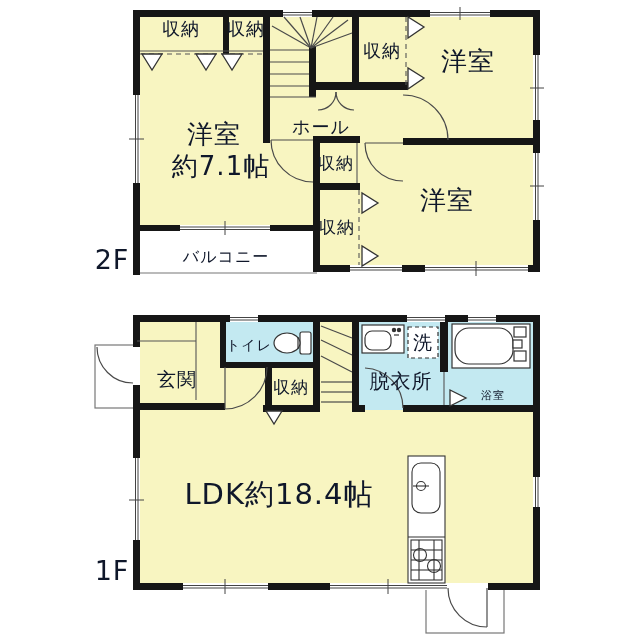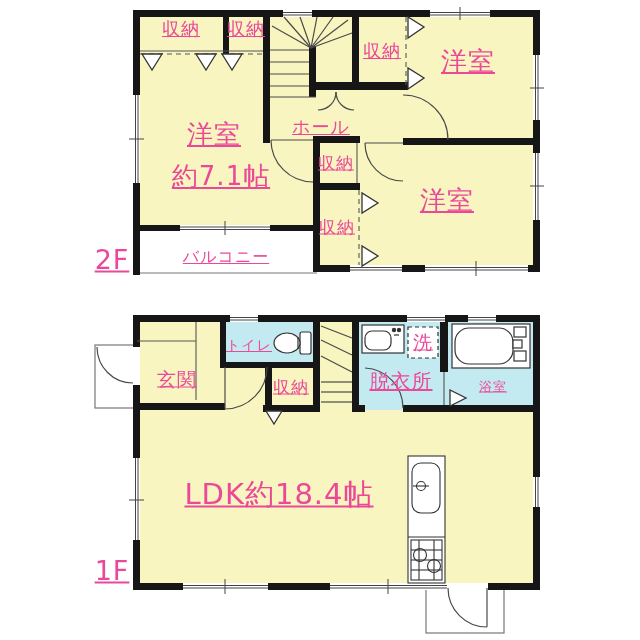--- a/index.html
+++ b/index.html
@@ -11,33 +11,33 @@
   }
   html,body{margin:0;padding:0;background:var(--bg);}
   #plan{
     position:relative;width:640px;height:640px;background:var(--bg);
     font-family:"DejaVu Sans","Liberation Sans",sans-serif;
     overflow:hidden;
   }
   #plan svg{position:absolute;left:0;top:0;}
   .lbl{
     position:absolute;transform:translate(-50%,-50%);
-    color:#ec4899;white-space:nowrap;line-height:1;letter-spacing:1px;text-decoration:underline;
+    color:#0f172a;white-space:nowrap;line-height:1;letter-spacing:1px;
   }
   .f-big{font-size:27px;}
   .rm{font-size:26px;}
   .cl{font-size:18px;}
   .cl-s{font-size:17px;}
   .hall{font-size:18px;}
   .balc{font-size:16px;}
   .genkan{font-size:19px;}
   .toilet{font-size:14px;text-align:right;}
   .dress{font-size:20px;}
   .laundry{font-size:19px;}
-  .bath{font-size:13px;}
+  .bath{font-size:11px;margin-top:9px;}
   .ldk{font-size:29px;}
 </style>
 </head>
 <body>
 
 <div id="plan">
 <svg width="640" height="640" viewBox="0 0 640 640">
 
   <g>
     <rect x="140" y="17" width="393" height="248" fill="var(--room)"></rect>
@@ -261,21 +261,21 @@
     <circle cx="434" cy="566" r="6.5" fill="none"></circle>
   </g>
 </svg>
 
   <div class="lbl f-big" style="left:112px;top:259px;text-align:right;">2F</div>
   <div class="lbl cl" style="left:181px;top:29px;">収納</div>
   <div class="lbl cl" style="left:246px;top:29px;">収納</div>
   <div class="lbl cl" style="left:382px;top:51px;">収納</div>
   <div class="lbl rm" style="left:468px;top:61px;">洋室</div>
   <div class="lbl rm" style="left:214px;top:134px;">洋室</div>
-  <div class="lbl rm" style="left:221px;top:166px;margin-top:10px;">約7.1帖</div>
+  <div class="lbl rm" style="left:221px;top:166px;">約7.1帖</div>
   <div class="lbl hall" style="left:321px;top:127px;">ホール</div>
   <div class="lbl cl-s" style="left:336px;top:163px;">収納</div>
   <div class="lbl cl-s" style="left:337px;top:227px;">収納</div>
   <div class="lbl rm" style="left:447px;top:200px;">洋室</div>
   <div class="lbl balc" style="left:226px;top:257px;">バルコニー</div>
 
   <div class="lbl f-big" style="left:112px;top:570px;">1F</div>
   <div class="lbl genkan" style="left:177px;top:379px;">玄関</div>
   <div class="lbl toilet" style="left:249px;top:345px;">トイレ</div>
   <div class="lbl cl-s" style="left:291px;top:387px;">収納</div>

